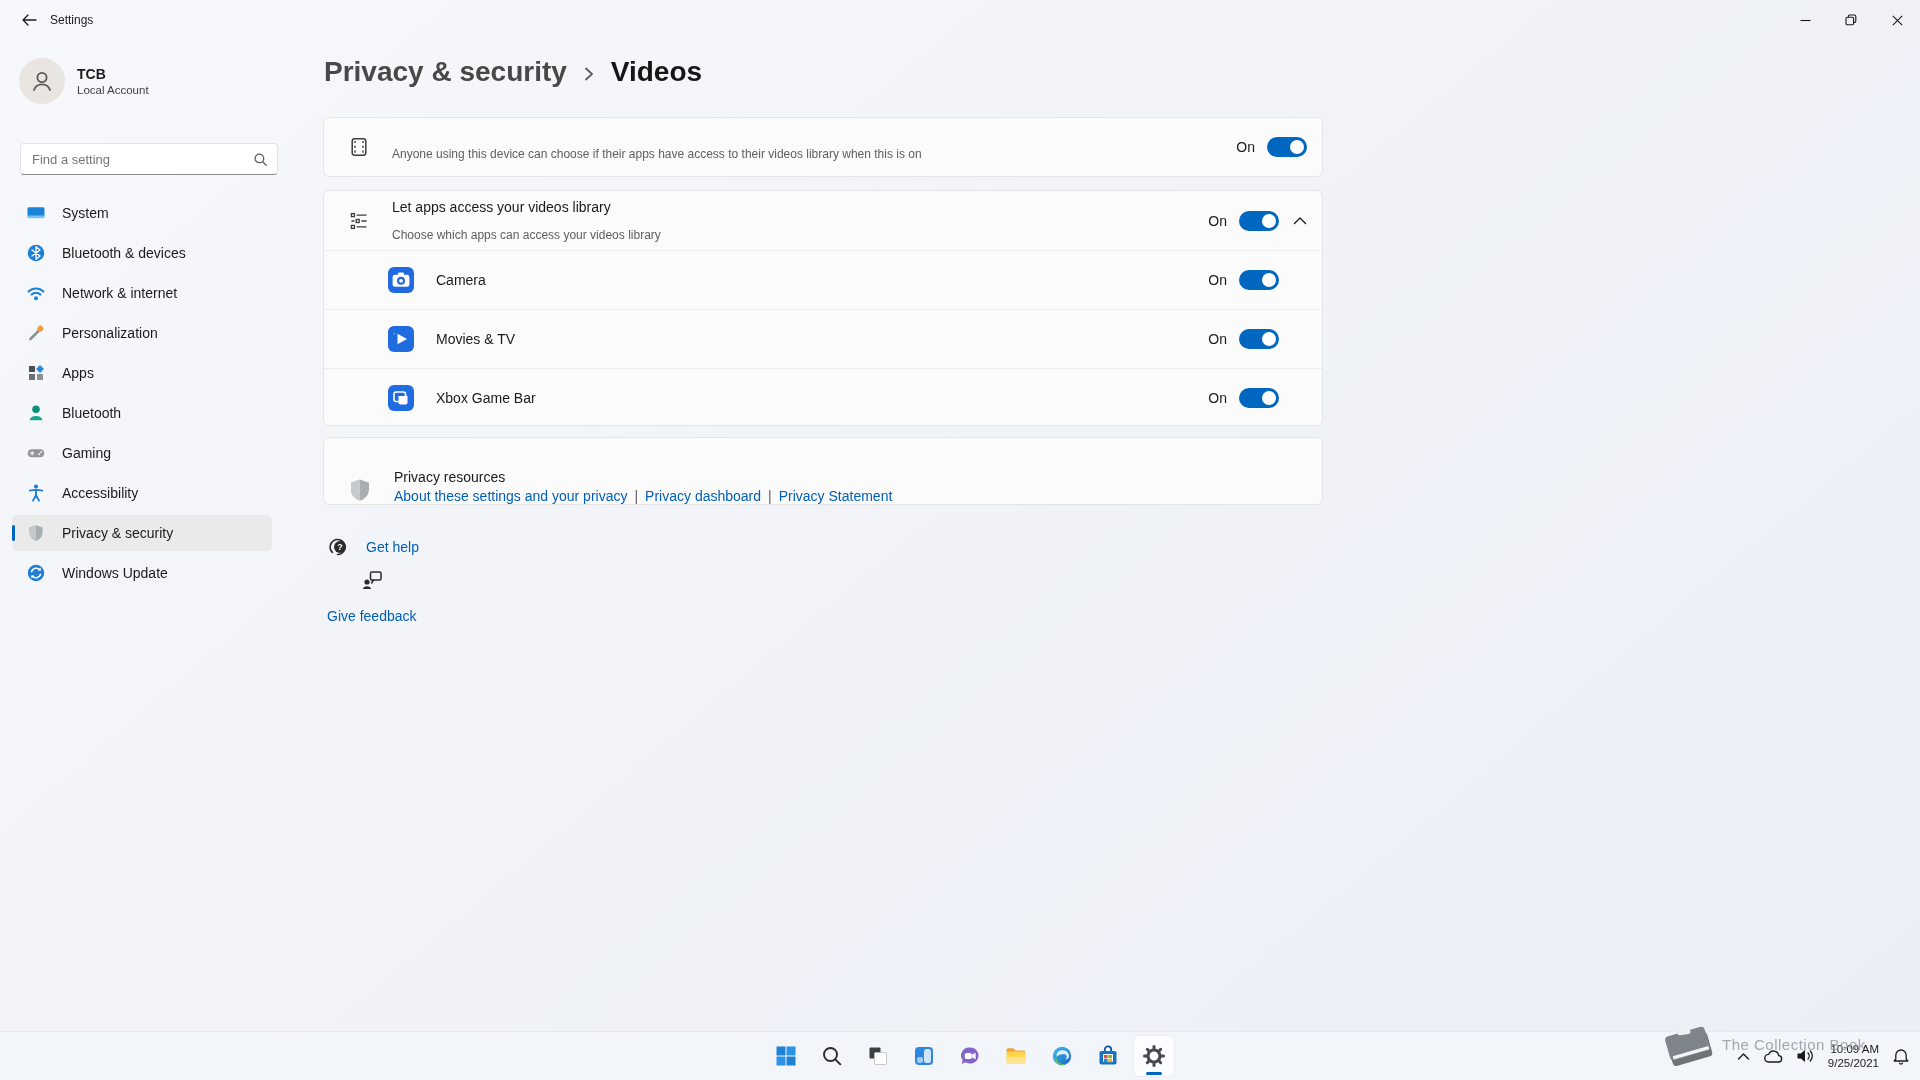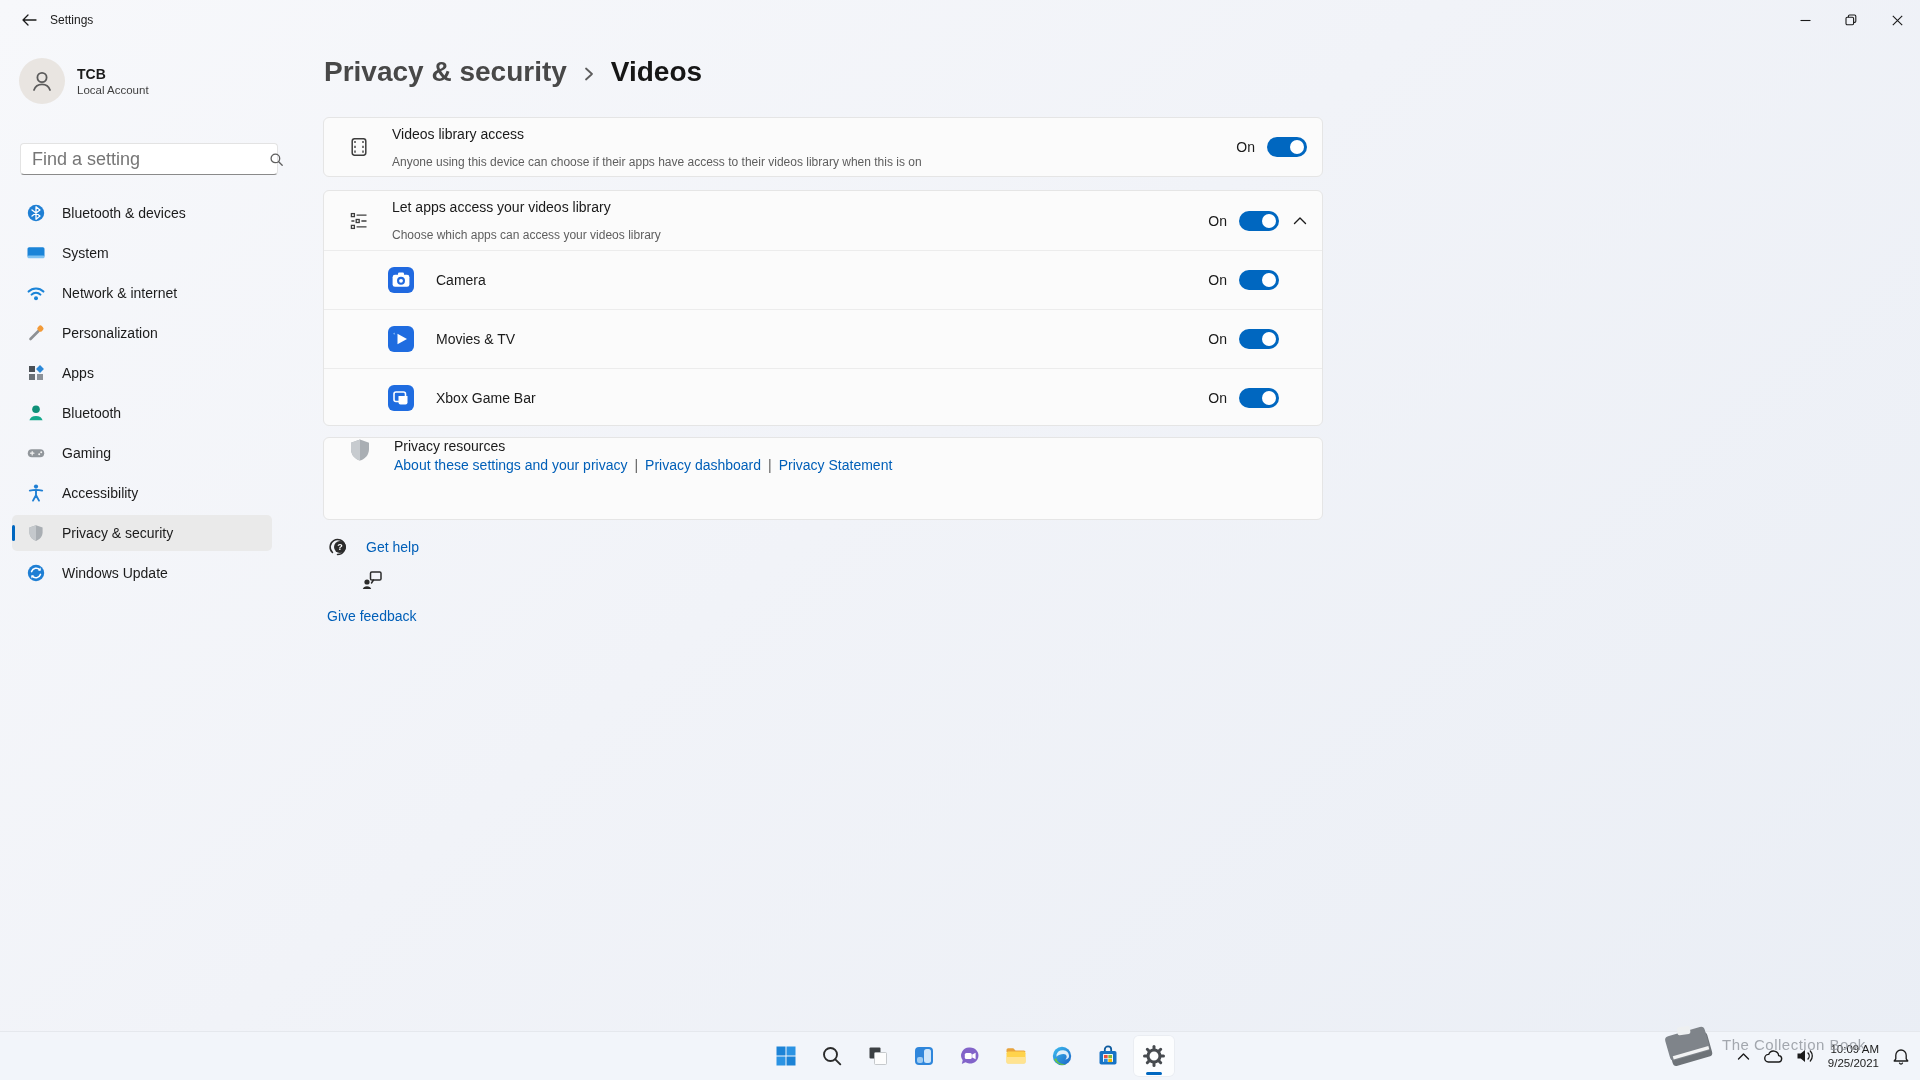--- a/index.html
+++ b/index.html
@@ -17,21 +17,21 @@
   .win-btn{width:46px;height:40px;display:flex;align-items:center;justify-content:center;}
 
   
   .sidebar{position:absolute;top:40px;left:0;width:284px;bottom:48px;}
   .user-block{position:absolute;top:18px;left:19px;display:flex;align-items:center;gap:12px;}
   .avatar{width:46px;height:46px;border-radius:50%;background:#e9e5e1;display:flex;align-items:center;justify-content:center;}
   .user-name{font-size:14px;font-weight:bold;line-height:17px;}
   .user-sub{font-size:11.5px;color:#3f3f3f;margin-top:1px;}
   .search-box{position:absolute;top:103px;left:20px;width:256px;height:30px;background:#ffffff;
     border:1px solid #e3e3e3;border-bottom:1px solid #8a8a8a;border-radius:4px;display:flex;align-items:center;}
-  .search-box input{flex:1;border:none;outline:none;background:transparent;font-size:18px;
+  .search-box input{flex:1;border:none;outline:none;background:transparent;font-size:13px;
     padding:0 6px 0 11px;color:#404040;font-family:inherit;}
   .search-box input::placeholder{color:#767676;}
   .search-glyph{margin-right:10px;}
   .nav{position:absolute;top:155px;left:12px;right:12px;}
   .nav-item{height:36px;margin-bottom:4px;border-radius:5px;display:flex;align-items:center;
     padding-left:14px;gap:16px;position:relative;font-size:14px;}
   .nav-item.selected{background:#eaeaea;}
   .nav-item.selected::before{content:"";position:absolute;left:0;top:10px;width:3px;height:16px;
     border-radius:2px;background:#0067C0;}
   .nav-icon{width:20px;height:20px;flex:0 0 20px;}
@@ -39,21 +39,21 @@
   
   .main{position:absolute;left:323px;top:40px;right:0;bottom:48px;}
   .breadcrumb{position:absolute;top:16px;left:1px;display:flex;align-items:center;font-size:28px;font-weight:600;}
   .bc-parent{color:#484848;}
   .bc-sep{margin:4px 16px 0 16px;color:#5d5d5d;}
   .bc-current{color:#161616;}
   .card{position:absolute;left:0;width:1000px;background:#fbfbfb;border:1px solid #e5e5e5;
     border-radius:6px;box-sizing:border-box;overflow:hidden;}
   .card1{top:77px;height:60px;}
   .card2{top:150px;height:236px;}
-  .card3{top:397px;height:83px;display:flex;align-items:flex-start;}
+  .card3{top:397px;height:68px;display:flex;align-items:flex-end;}
   .srow{display:flex;align-items:center;height:58px;padding:0 15px 0 24px;}
   .srow.group-head{height:59px;padding-right:13px;}
   .row-icon{width:22px;flex:0 0 22px;margin-right:22px;}
   .row-text{display:flex;flex-direction:column;justify-content:center;}
   .row-title{font-size:14px;color:#1a1a1a;}
   .row-desc{font-size:12px;color:#5e5e5e;margin-top:13px;}
   .spacer{flex:1;}
   .state-label{font-size:14px;margin-right:12px;color:#1a1a1a;}
   .toggle{width:40px;height:20px;border-radius:10px;background:#0067C0;position:relative;flex:0 0 40px;}
   .toggle .knob{position:absolute;top:3px;right:3px;width:14px;height:14px;border-radius:50%;background:#ffffff;}
@@ -146,34 +146,34 @@
           <circle cx="5.4" cy="5.4" r="4.3" stroke="#5f5f5f" stroke-width="1.3" fill="none"></circle>
           <line x1="8.7" y1="8.7" x2="12.2" y2="12.2" stroke="#5f5f5f" stroke-width="1.3" stroke-linecap="round"></line>
         </svg>
     </span>
   </div>
 
   <div class="nav">
     <div class="nav-item">
       <span class="nav-icon">
           <svg width="20" height="20" viewBox="0 0 20 20">
+            <rect x="1.5" y="4.2" width="17" height="10.2" rx="1.6" fill="#1b84d8"></rect>
+            <rect x="1.5" y="12.6" width="17" height="2.6" rx="1.3" fill="#7fc2f2"></rect>
+          </svg>
+        </span>
+      <span class="nav-label">System</span>
+    </div>
+    <div class="nav-item">
+      <span class="nav-icon">
+          <svg width="20" height="20" viewBox="0 0 20 20">
             <circle cx="10" cy="10" r="8.2" fill="#1f7fd4"></circle>
             <path d="M10 3.8 v12.4 M10 3.8 l4 3.1 -8 6.2 M10 16.2 l4 -3.1 -8 -6.2" stroke="#fff" stroke-width="1.3" fill="none" stroke-linejoin="round" stroke-linecap="round"></path>
           </svg>
         </span>
       <span class="nav-label">Bluetooth &amp; devices</span>
-    </div>
-    <div class="nav-item">
-      <span class="nav-icon">
-          <svg width="20" height="20" viewBox="0 0 20 20">
-            <rect x="1.5" y="4.2" width="17" height="10.2" rx="1.6" fill="#1b84d8"></rect>
-            <rect x="1.5" y="12.6" width="17" height="2.6" rx="1.3" fill="#7fc2f2"></rect>
-          </svg>
-        </span>
-      <span class="nav-label">System</span>
     </div>
     <div class="nav-item">
       <span class="nav-icon">
           <svg width="20" height="20" viewBox="0 0 20 20">
             <path d="M2.6 8.6 a10.3 10.3 0 0 1 14.8 0" stroke="#1b84d8" stroke-width="2.1" fill="none" stroke-linecap="round"></path>
             <path d="M5.6 11.6 a6 6 0 0 1 8.8 0" stroke="#1b84d8" stroke-width="2.1" fill="none" stroke-linecap="round"></path>
             <circle cx="10" cy="15.2" r="2" fill="#1b84d8"></circle>
           </svg>
         </span>
       <span class="nav-label">Network &amp; internet</span>
@@ -265,21 +265,20 @@
   <div class="card card1">
     <div class="srow">
       <span class="row-icon">
         <svg width="22" height="22" viewBox="0 0 22 22">
             <rect x="4.2" y="2.8" width="13.6" height="16.4" rx="2.4" stroke="#3d3d3d" stroke-width="1.5" fill="none"></rect>
             <line x1="7" y1="5" x2="7" y2="17" stroke="#3d3d3d" stroke-width="1.4" stroke-dasharray="2.1,2.7"></line>
             <line x1="15" y1="5" x2="15" y2="17" stroke="#3d3d3d" stroke-width="1.4" stroke-dasharray="2.1,2.7"></line>
           </svg>
       </span>
       <div class="row-text">
-        <div class="row-title">Videos library access</div>
         <div class="row-desc">Anyone using this device can choose if their apps have access to their videos library when this is on</div>
       </div>
       <div class="spacer"></div>
       <span class="state-label">On</span>
       <div class="toggle">
           <div class="knob"></div>
         </div>
     </div>
   </div>
 

